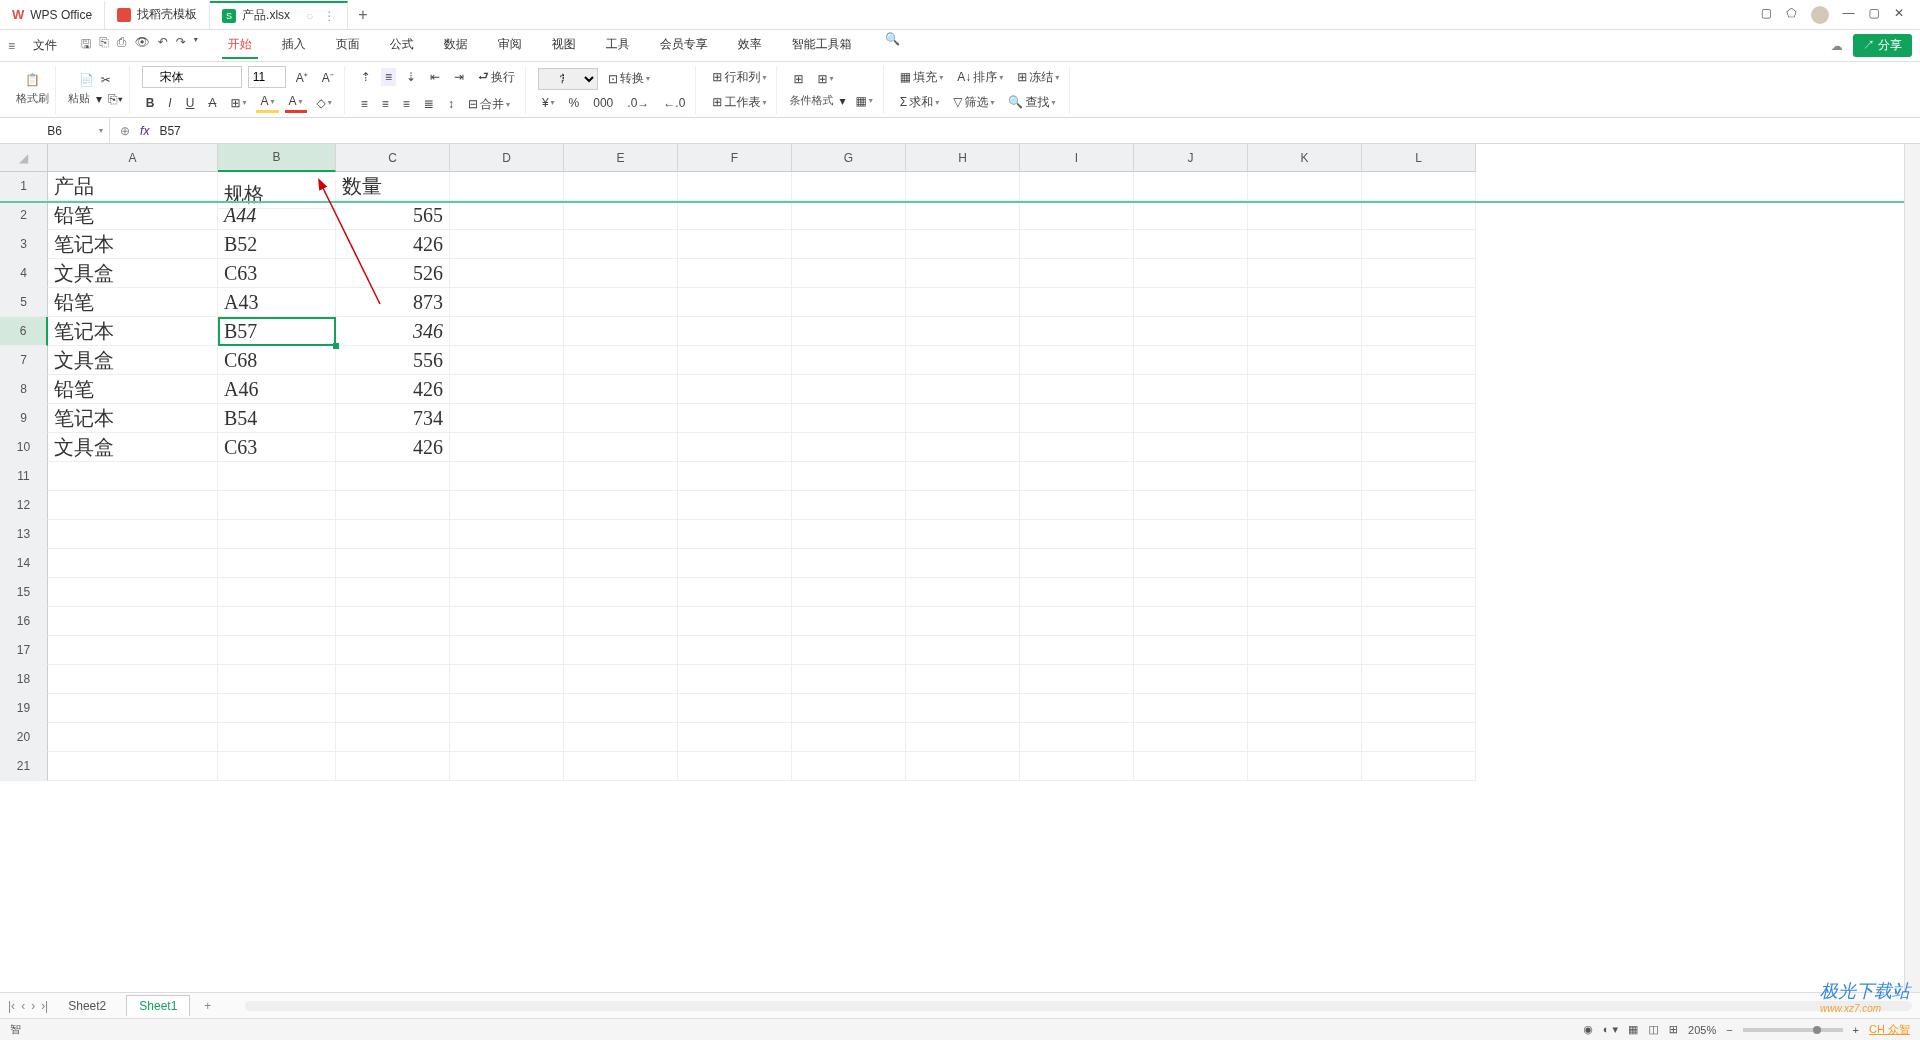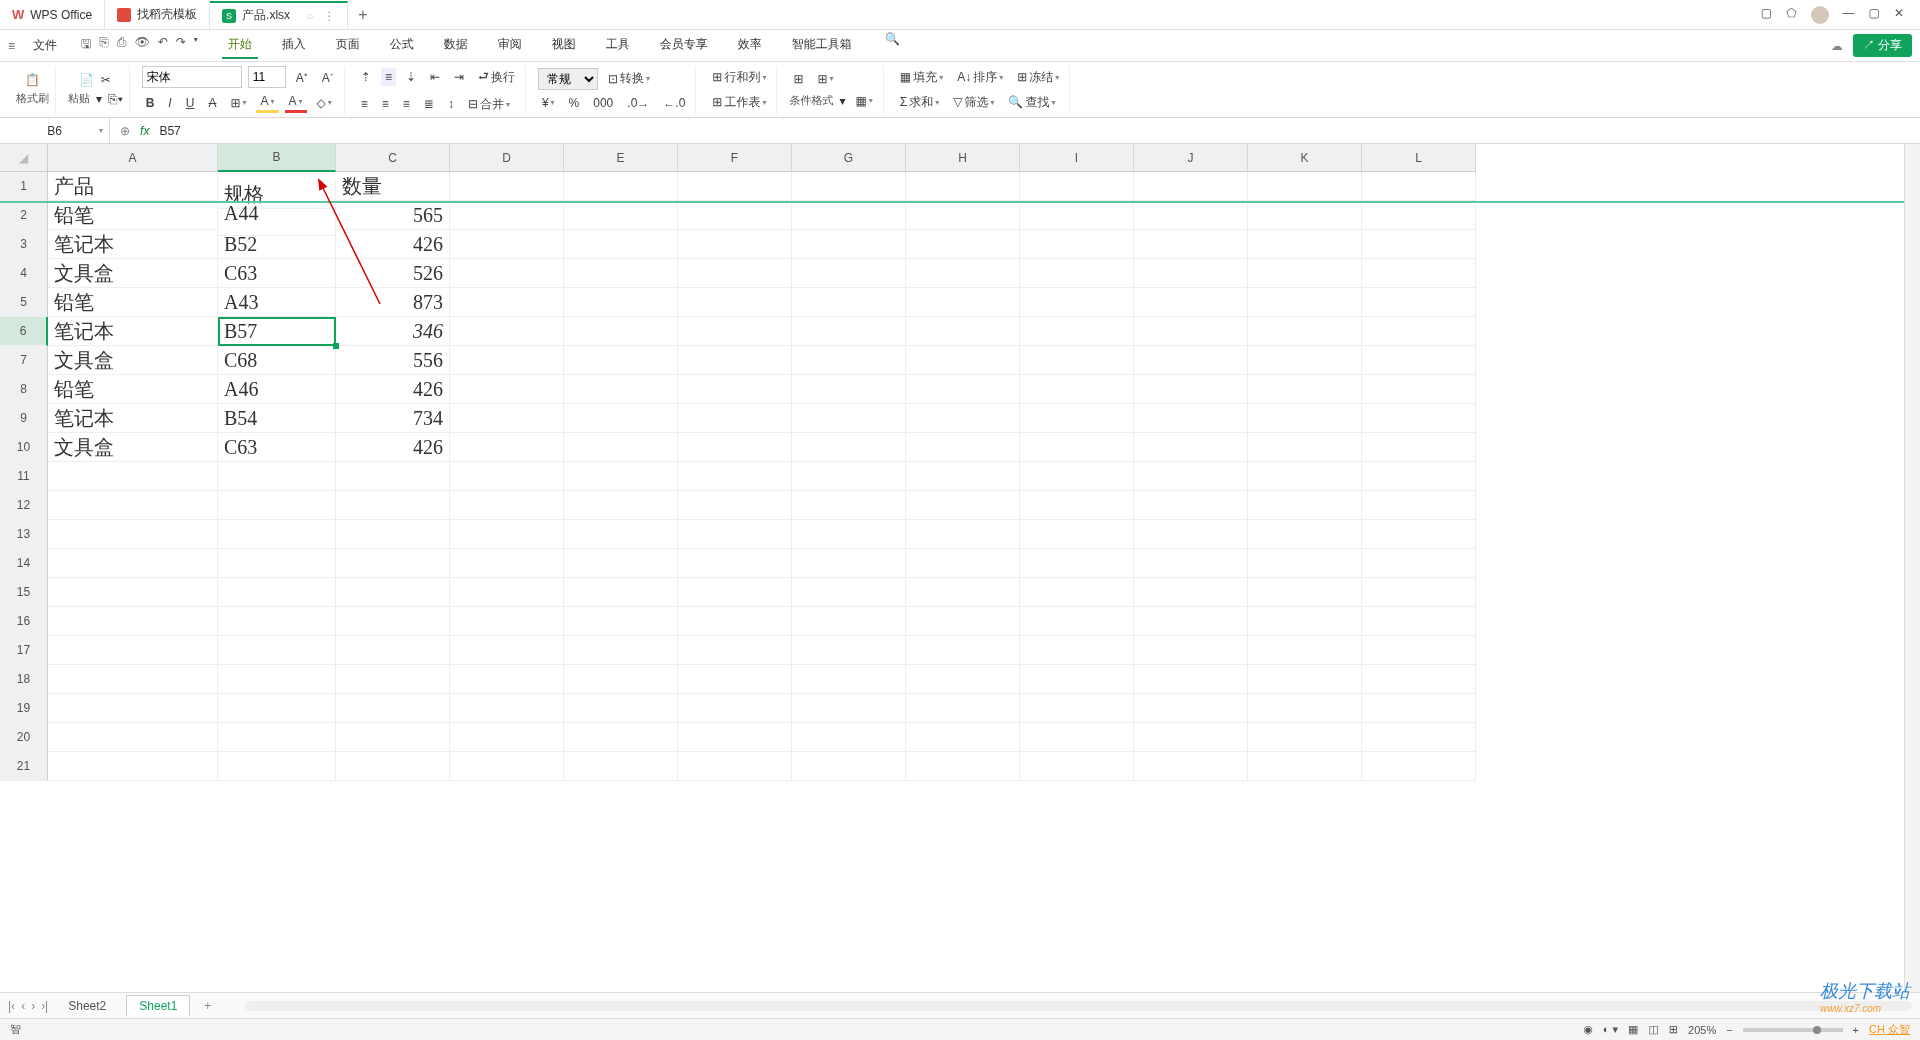--- a/index.html
+++ b/index.html
@@ -17,40 +17,40 @@
 .win-controls { display: flex; gap: 14px; padding-right: 16px; color: #555; }
 .win-controls span { cursor: pointer; }
 
 
 .menubar { height: 32px; background: #fff; display: flex; align-items: center; border-bottom: 1px solid #e0e0e0; padding: 0 8px; gap: 4px; }
 .menu-left { display: flex; align-items: center; gap: 10px; }
 .menu-file { padding: 2px 8px; color: #333; }
 .qat { display: flex; gap: 8px; color: #555; padding: 0 6px; }
 .menu-tabs { display: flex; gap: 18px; margin-left: 14px; }
 .menu-tab { padding: 4px 6px; color: #333; cursor: pointer; }
-.menu-tab.active { color: #4d7c0f; border-bottom: 2px solid #11a35c; }
+.menu-tab.active { color: #ef4444; border-bottom: 2px solid #11a35c; }
 .menu-right { margin-left: auto; display: flex; gap: 10px; align-items: center; }
 .share-btn { background: #11a35c; color: #fff; padding: 3px 10px; border-radius: 3px; font-size: 12px; }
 
 
 .ribbon { height: 56px; background: #fff; border-bottom: 1px solid #d8d8d8; display: flex; align-items: center; padding: 0 10px; gap: 6px; }
 .rgroup { display: flex; flex-direction: column; justify-content: center; gap: 4px; padding: 0 6px; border-right: 1px solid #eee; height: 48px; }
 .rrow { display: flex; align-items: center; gap: 6px; }
 .rbtn { display: flex; align-items: center; gap: 2px; padding: 2px 4px; color: #444; white-space: nowrap; }
 .rbtn .dd { font-size: 8px; color: #888; }
 .rlabel { font-size: 11px; color: #555; }
-.font-select { width: 100px; height: 22px; border: 1px solid #ccc; padding: 0 4px; font-size: 12px; }
+.font-select { width: 100px; height: 22px; border: 1px solid #ccc; padding: 0 17px; font-size: 12px; }
 .size-select { width: 38px; height: 22px; border: 1px solid #ccc; padding: 0 4px; font-size: 12px; }
 
 
 .fbar { height: 26px; background: #fff; border-bottom: 1px solid #d8d8d8; display: flex; align-items: center; }
 .namebox { width: 110px; border-right: 1px solid #ddd; padding: 0 10px; height: 100%; display: flex; align-items: center; justify-content: center; position: relative; }
 .namebox .dd { position: absolute; right: 6px; font-size: 8px; color: #888; }
 .fx-area { display: flex; align-items: center; gap: 10px; padding: 0 10px; flex: 1; }
-.fx-icon { font-style: italic; color: #15803d; }
+.fx-icon { font-style: italic; color: #4c1d95; }
 
 
 .grid-area { position: relative; background: #fff; height: calc(100% - 30px - 32px - 56px - 26px - 26px - 22px); display: flex; }
 .corner { width: 48px; height: 28px; background: #eef0f1; border-right: 1px solid #ccc; border-bottom: 1px solid #ccc; display:flex;align-items:center;justify-content:center; }
 .colhead { background: #eef0f1; border-right: 1px solid #d6d6d6; border-bottom: 1px solid #ccc; display: flex; align-items: center; justify-content: center; color: #555; }
 .colhead.sel { background: #d5e8dd; border-bottom: 2px solid #11a35c; }
 .rowhead { background: #eef0f1; border-right: 1px solid #ccc; border-bottom: 1px solid #eee; display: flex; align-items: center; justify-content: center; color: #555; }
 .rowhead.sel { background: #d5e8dd; border-right: 2px solid #11a35c; }
 .cell { position: absolute; border-right: 1px solid #eee; border-bottom: 1px solid #eee; padding: 0 6px; display: flex; align-items: center; font-size: 20px; font-family: SimSun, serif; }
 .freeze-line { position: absolute; background: #5cc9a3; }
@@ -285,21 +285,21 @@
       <div class="cell" style="left:564px;top:28px;width:114px;height:29px;"></div>
       <div class="cell" style="left:678px;top:28px;width:114px;height:29px;"></div>
       <div class="cell" style="left:792px;top:28px;width:114px;height:29px;"></div>
       <div class="cell" style="left:906px;top:28px;width:114px;height:29px;"></div>
       <div class="cell" style="left:1020px;top:28px;width:114px;height:29px;"></div>
       <div class="cell" style="left:1134px;top:28px;width:114px;height:29px;"></div>
       <div class="cell" style="left:1248px;top:28px;width:114px;height:29px;"></div>
       <div class="cell" style="left:1362px;top:28px;width:114px;height:29px;"></div>
       <div class="rowhead " style="position:absolute;left:0;top:57px;width:48px;height:29px;">2</div>
       <div class="cell" style="left:48px;top:57px;width:170px;height:29px;">铅笔</div>
-      <div class="cell" style="left:218px;top:48px;width:118px;height:44px;">A44</div>
+      <div class="cell" style="left:218px;top:57px;width:118px;height:29px;font-style:italic;">A44</div>
       <div class="cell" style="left:336px;top:57px;width:114px;height:29px;justify-content:flex-end;">565</div>
       <div class="cell" style="left:450px;top:57px;width:114px;height:29px;"></div>
       <div class="cell" style="left:564px;top:57px;width:114px;height:29px;"></div>
       <div class="cell" style="left:678px;top:57px;width:114px;height:29px;"></div>
       <div class="cell" style="left:792px;top:57px;width:114px;height:29px;"></div>
       <div class="cell" style="left:906px;top:57px;width:114px;height:29px;"></div>
       <div class="cell" style="left:1020px;top:57px;width:114px;height:29px;"></div>
       <div class="cell" style="left:1134px;top:57px;width:114px;height:29px;"></div>
       <div class="cell" style="left:1248px;top:57px;width:114px;height:29px;"></div>
       <div class="cell" style="left:1362px;top:57px;width:114px;height:29px;"></div>

